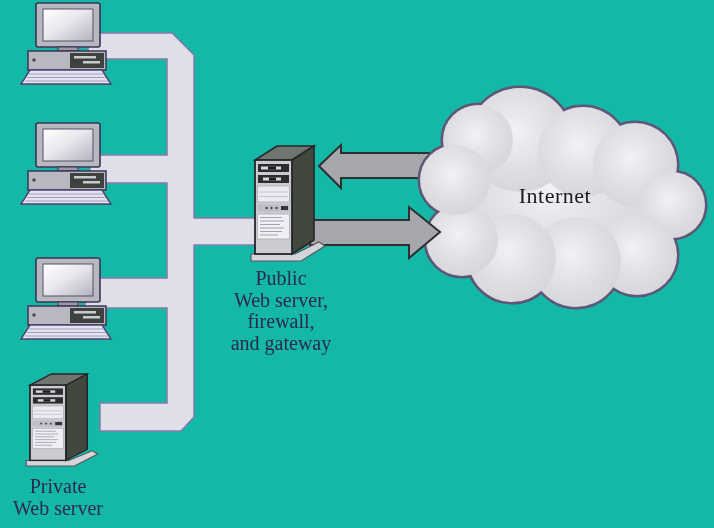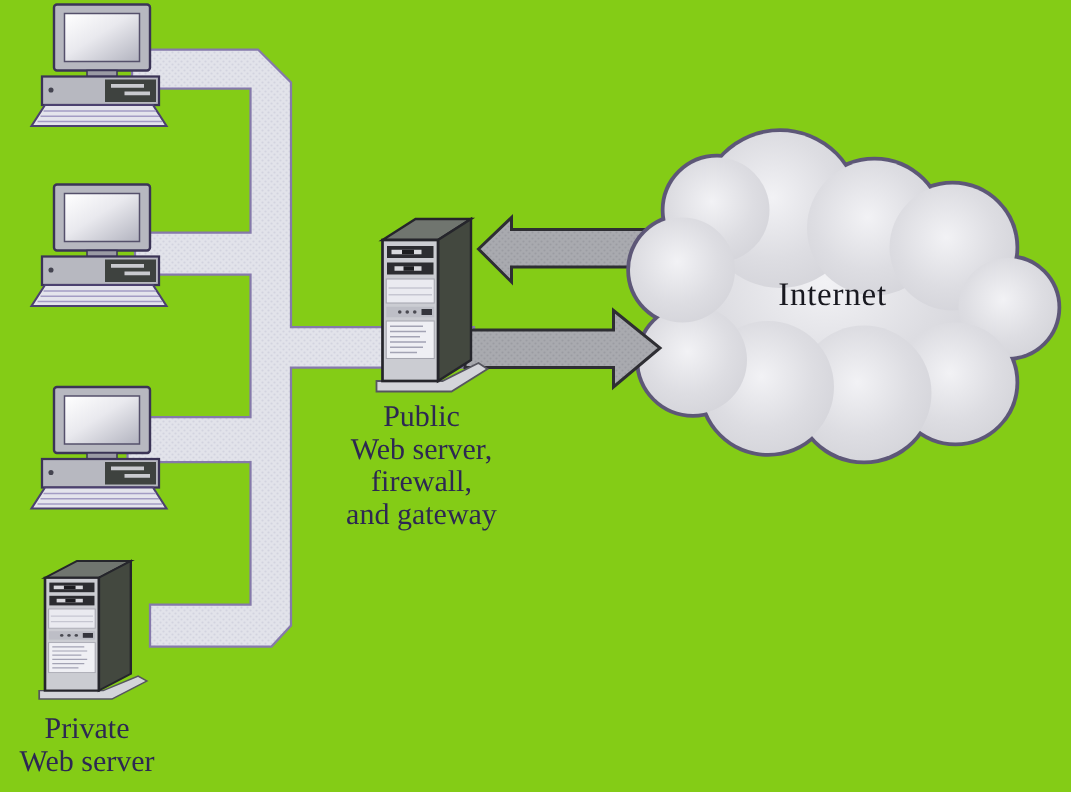--- a/index.html
+++ b/index.html
@@ -1,17 +1,17 @@
 <!DOCTYPE html>
 <html><head>
 <meta charset="utf-8">
 <style>
   html,body{margin:0;padding:0;background:#ffffff;}
   .stage{
-    position:relative;width:714px;height:528px;background:#84cc16;
+    position:relative;width:714px;height:528px;background:#14b8a6;
     overflow:hidden;font-family:"Liberation Serif","DejaVu Serif",serif;
   }
   .art{position:absolute;left:0;top:0;}
   .label{
     position:absolute;text-align:center;white-space:pre-line;
     color:#2d2852;font-size:20px;line-height:21.5px;
     font-family:"Liberation Serif","DejaVu Serif",serif;
   }
   .label.internet{color:#191920;font-size:22px;letter-spacing:.5px;}
 </style>

